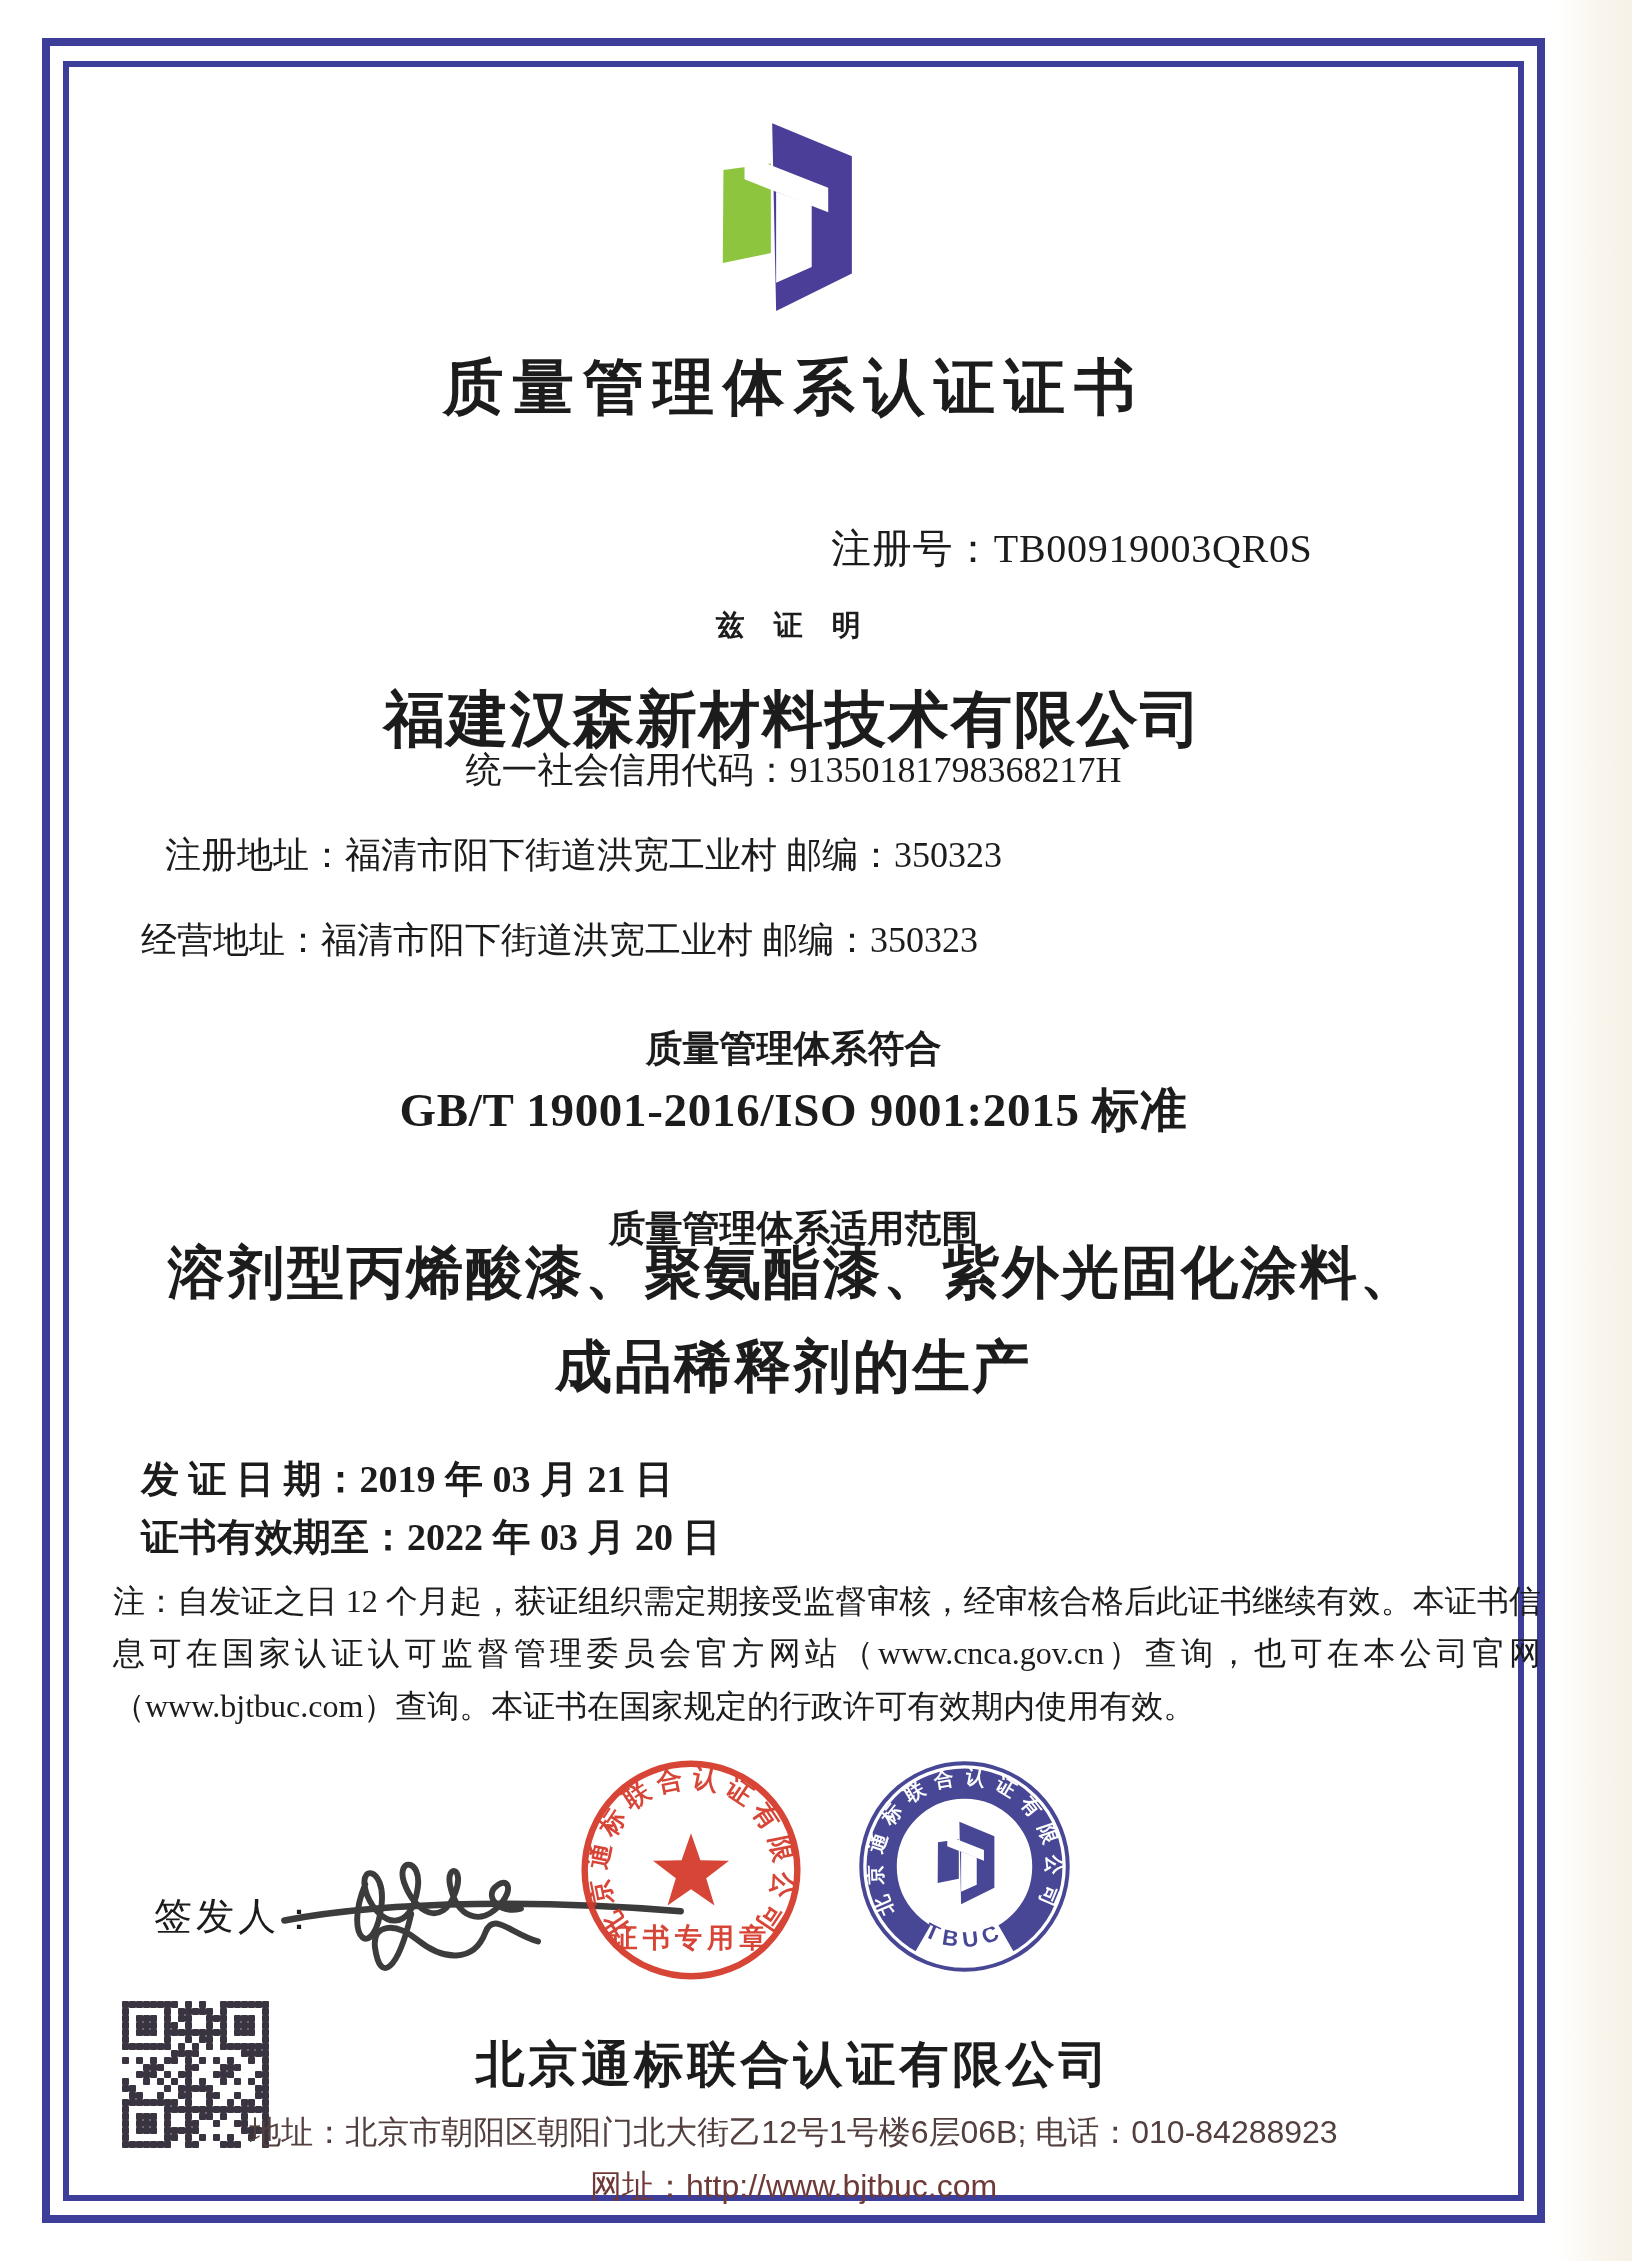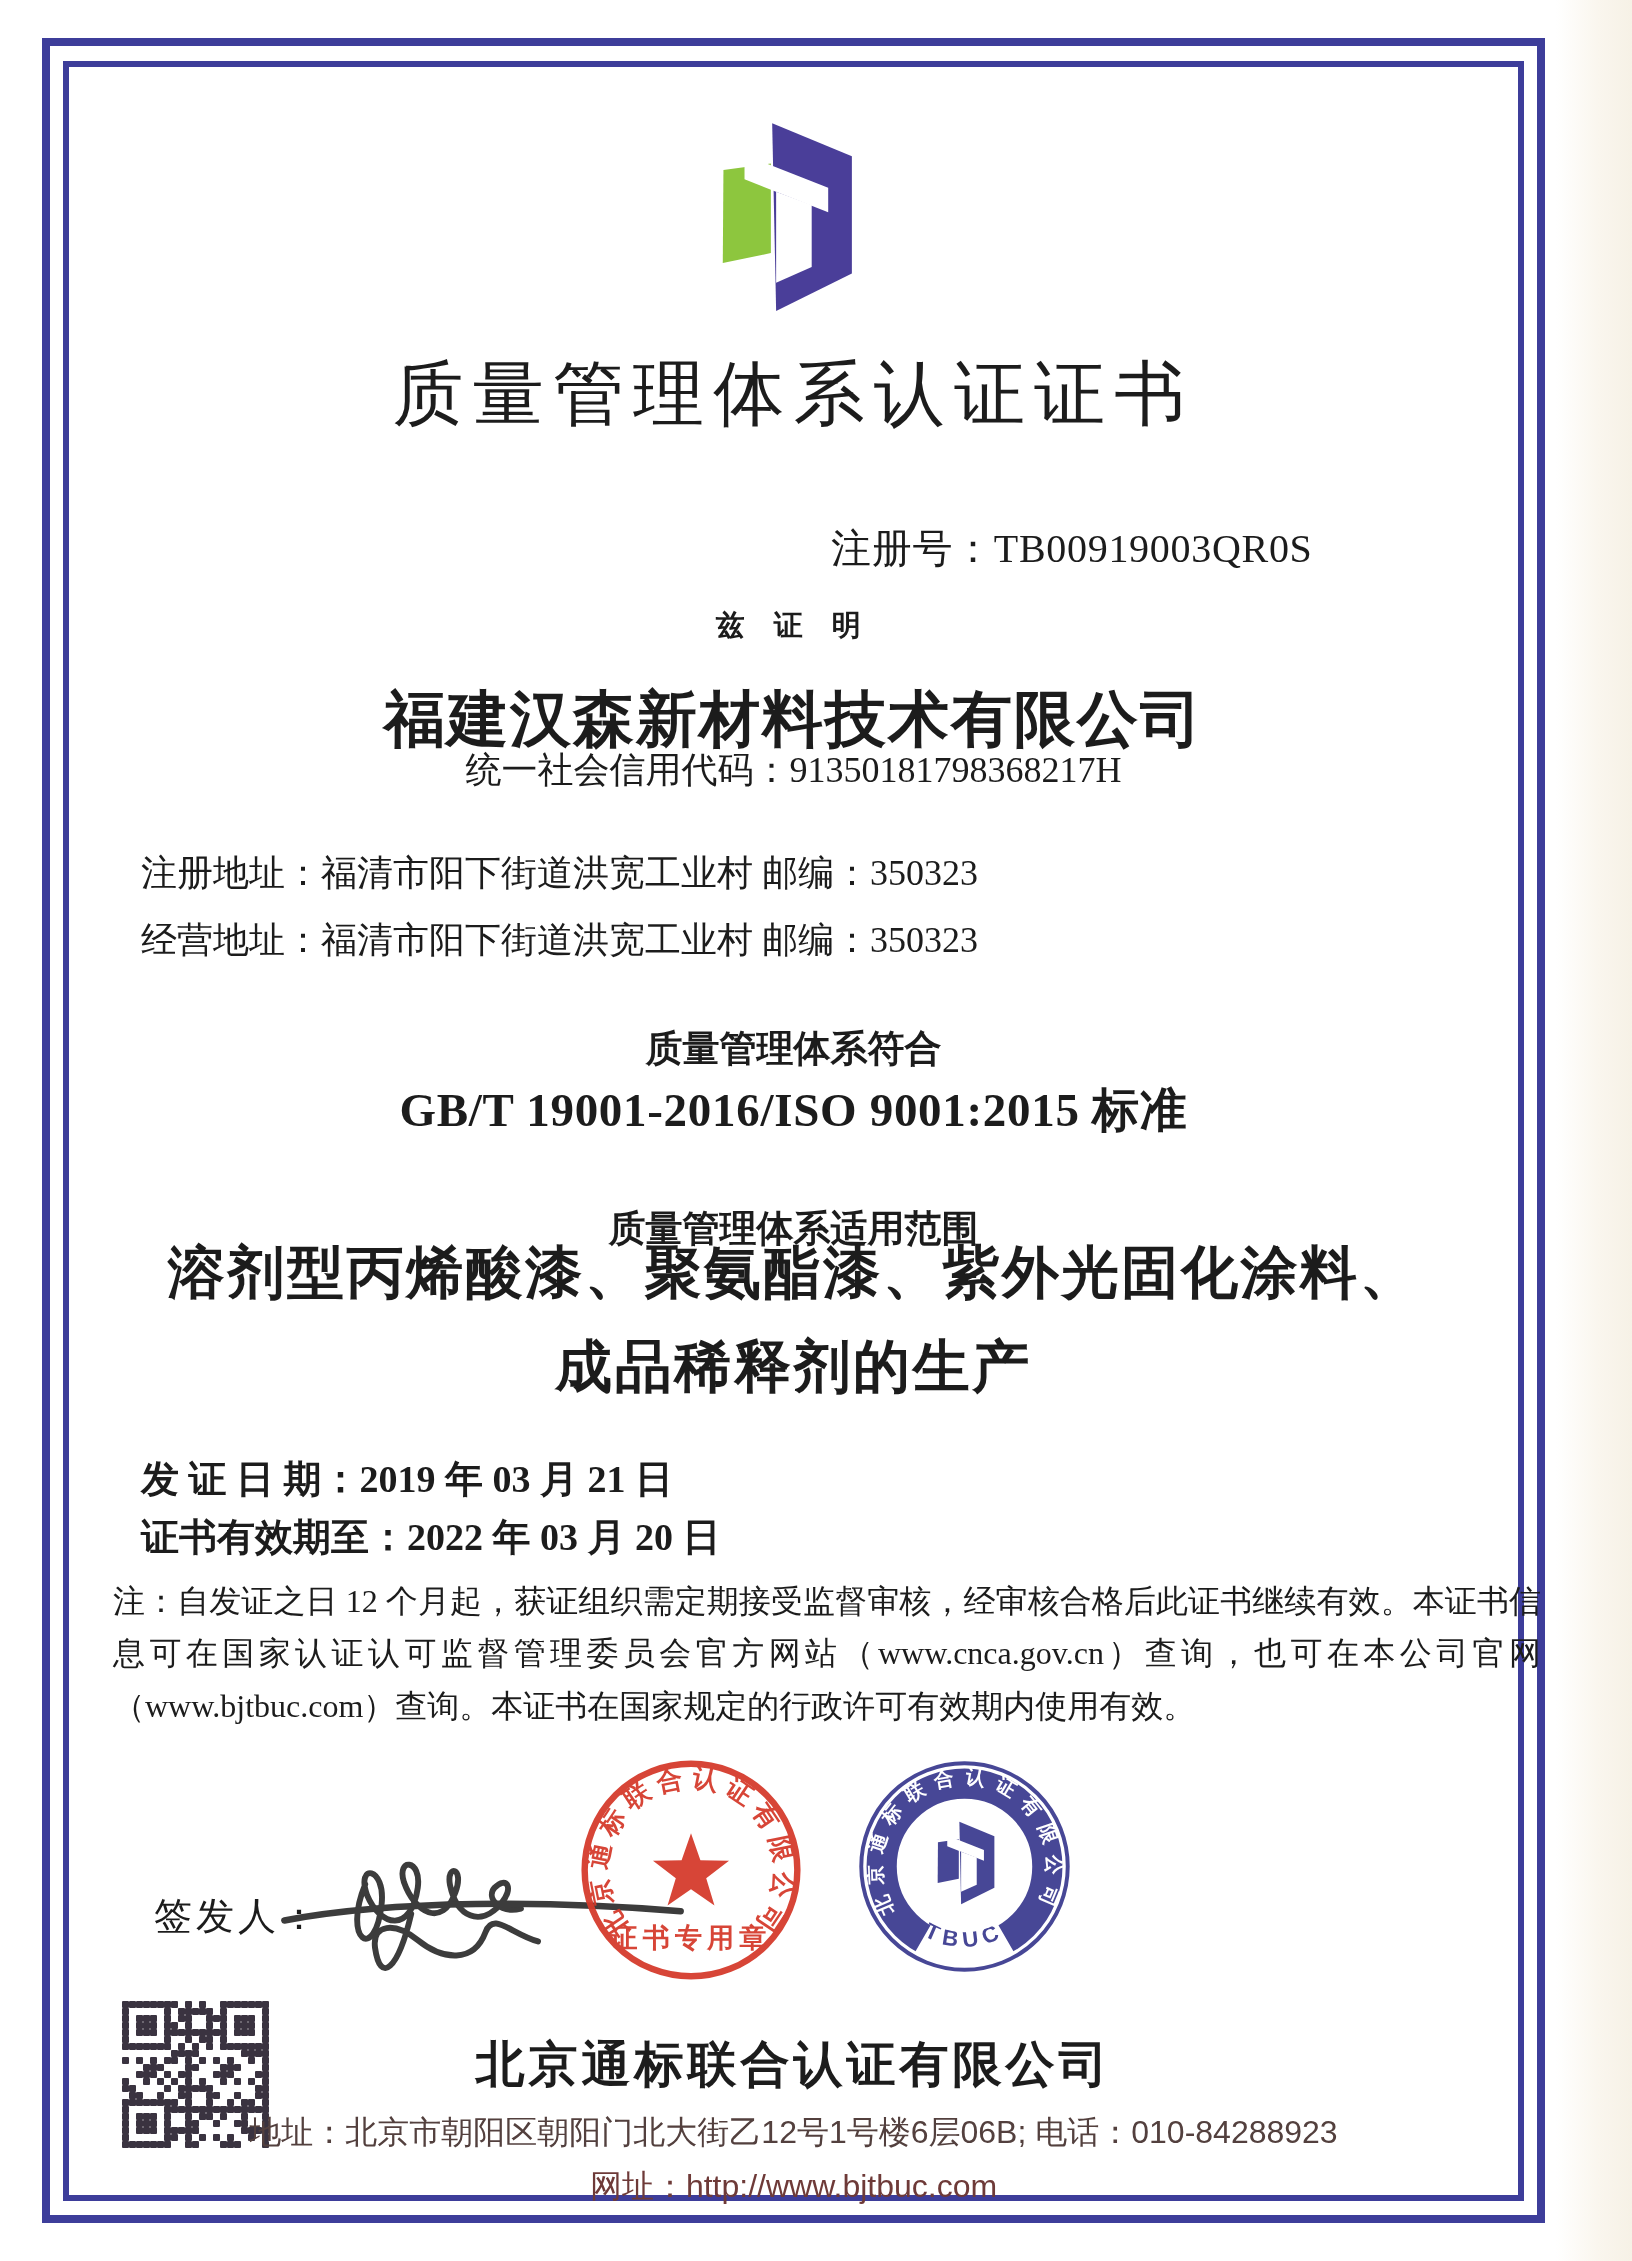--- a/index.html
+++ b/index.html
@@ -23,27 +23,27 @@
   .scan-edge{position:absolute;right:0;top:0;width:76px;height:100%;
     background:linear-gradient(to right,#ffffff 0%,#faf6ee 55%,#f6f1e6 100%);}
   .frame{position:absolute;box-sizing:border-box;border-style:solid;border-color:var(--border);background:transparent;}
   .frame-outer{left:42px;top:38px;width:1503px;height:2185px;border-width:8.6px;}
   .frame-inner{left:63px;top:61px;width:1461px;height:2140px;border-width:6px;}
 
   .serif{font-family:"Liberation Serif","DejaVu Serif",serif;}
   .sans{font-family:"Liberation Sans","DejaVu Sans",sans-serif;}
 
   .logo{left:719px;top:122px;width:136px;height:191px;}
-  .title{top:347px;font-size:71px;font-weight:400;letter-spacing:9.2px;}
+  .title{top:347px;font-size:61px;font-weight:700;letter-spacing:9.2px;}
   .reg-line{left:831px;top:521px;font-size:40px;letter-spacing:0.7px;white-space:nowrap;}
   .certify{top:606px;font-size:29px;font-weight:700;letter-spacing:10.5px;}
   .company{top:679px;font-size:61px;font-weight:700;letter-spacing:2px;}
   .credit{top:746px;font-size:36px;}
   .addr{position:absolute;left:141px;font-size:36px;white-space:nowrap;}
-  .addr1{top:849px;}
+  .addr1{top:831px;margin-left:24px;}
   .addr2{top:916px;}
   .conform{top:1024px;font-size:37px;font-weight:700;}
   .standard{top:1079px;font-size:47px;font-weight:700;letter-spacing:0.7px;}
   .scope-head{top:1204px;font-size:37px;font-weight:700;}
   .scope{font-size:57px;font-weight:700;letter-spacing:2.6px;}
   .scope1{top:1235px;}
   .scope2{top:1329px;}
   .daterow{position:absolute;left:141px;font-size:38px;font-weight:700;white-space:nowrap;}
   .issue{top:1454px;}
   .valid{top:1512px;}

